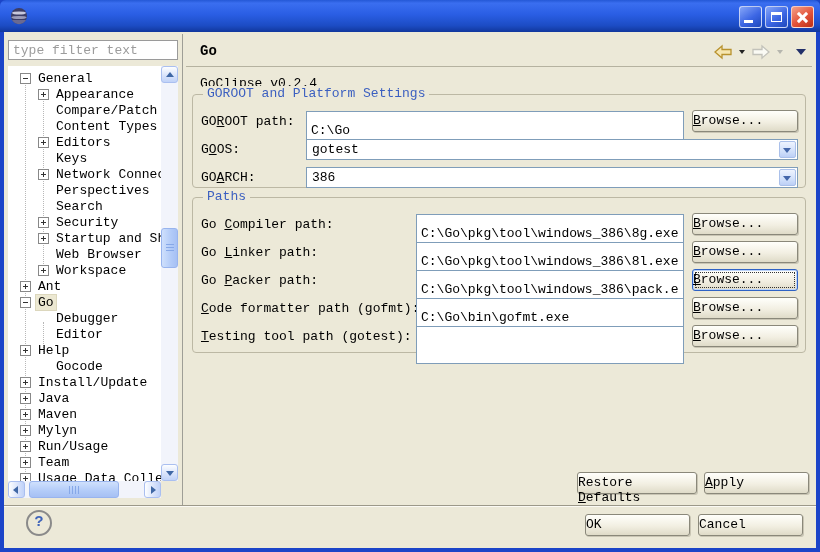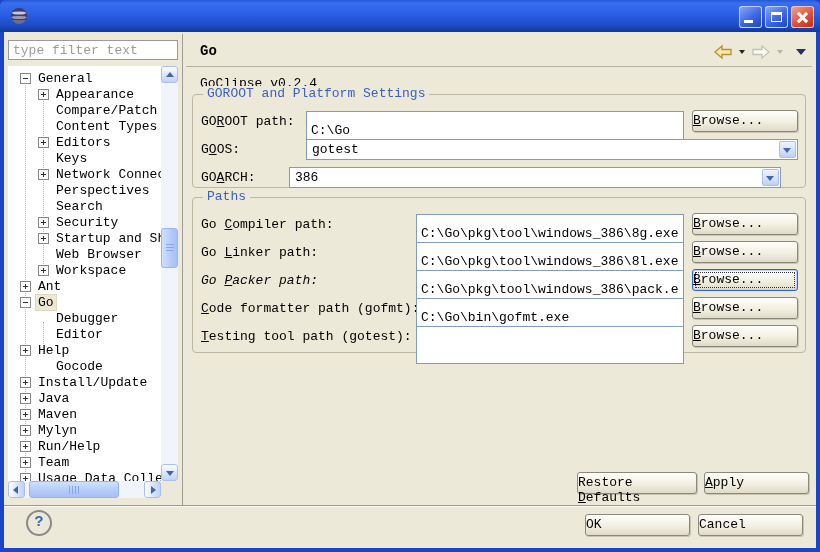--- a/index.html
+++ b/index.html
@@ -168,21 +168,21 @@
           <div class="trow lvl0"><span class="toggle plus"></span><span class="tlabel">Ant</span></div>
           <div class="trow lvl0 sel"><span class="toggle minus"></span><span class="tlabel">Go</span></div>
           <div class="trow lvl1"><span class="tspace"></span><span class="tlabel">Debugger</span></div>
           <div class="trow lvl1"><span class="tspace"></span><span class="tlabel">Editor</span></div>
           <div class="trow lvl0"><span class="toggle plus"></span><span class="tlabel">Help</span></div>
           <div class="trow lvl1"><span class="tspace"></span><span class="tlabel">Gocode</span></div>
           <div class="trow lvl0"><span class="toggle plus"></span><span class="tlabel">Install/Update</span></div>
           <div class="trow lvl0"><span class="toggle plus"></span><span class="tlabel">Java</span></div>
           <div class="trow lvl0"><span class="toggle plus"></span><span class="tlabel">Maven</span></div>
           <div class="trow lvl0"><span class="toggle plus"></span><span class="tlabel">Mylyn</span></div>
-          <div class="trow lvl0"><span class="toggle plus"></span><span class="tlabel">Run/Help</span></div>
+          <div class="trow lvl0"><span class="toggle plus"></span><span class="tlabel">Run/Usage</span></div>
           <div class="trow lvl0"><span class="toggle plus"></span><span class="tlabel">Team</span></div>
           <div class="trow lvl0"><span class="toggle plus"></span><span class="tlabel">Usage Data Collect</span></div>
         </div>
 
       <div class="vsb">
         <div class="sb-btn" style="left:0; top:0;">
             <span class="arr up"></span>
           </div>
         <div class="vthumb">
             <span class="grip-v"></span>
@@ -232,38 +232,38 @@
         <input class="tinput" style="left: 113px; top: 16px; width: 378px;" value="C:\Go">
         <div class="btn" style="left:499px; top:15px; width:106px; height:22px;"><span></span><span class="u">B</span><span>rowse...</span></div>
 
         <span class="flabel" style="top:47px;"><span>G</span><span class="u">O</span><span>OS:</span></span>
         <div class="combo" style="left:113px; top:44px; width:492px;">
           <span class="combo-val">gotest</span>
           <span class="combo-arrow"></span>
         </div>
 
         <span class="flabel" style="top:75px;"><span>GO</span><span class="u">A</span><span>RCH:</span></span>
-        <div class="combo" style="left:96px; top:72px; width:492px;">
+        <div class="combo" style="left:113px; top:72px; width:492px;">
           <span class="combo-val">386</span>
           <span class="combo-arrow"></span>
         </div>
       </div>
 
       <div class="group g2">
         <span class="group-title">Paths</span>
 
         <span class="flabel" style="top:19px;"><span>Go </span><span class="u">C</span><span>ompiler path:</span></span>
         <input class="tinput" style="left: 223px; top: 16px; width: 268px;" value="C:\Go\pkg\tool\windows_386\8g.exe">
         <div class="btn" style="left:499px; top:15px; width:106px; height:22px;"><span></span><span class="u">B</span><span>rowse...</span></div>
 
         <span class="flabel" style="top:47px;"><span>Go </span><span class="u">L</span><span>inker path:</span></span>
         <input class="tinput" style="left: 223px; top: 44px; width: 268px;" value="C:\Go\pkg\tool\windows_386\8l.exe">
         <div class="btn" style="left:499px; top:43px; width:106px; height:22px;"><span></span><span class="u">B</span><span>rowse...</span></div>
 
-        <span class="flabel" style="top:75px;font-style:italic;"><span>Go </span><span class="u">P</span><span>acker path:</span></span>
+        <span class="flabel" style="top:75px;"><span>Go </span><span class="u">P</span><span>acker path:</span></span>
         <input class="tinput" style="left: 223px; top: 72px; width: 268px;" value="C:\Go\pkg\tool\windows_386\pack.exe">
         <div class="btn focused" style="left:499px; top:71px; width:106px; height:22px;"><span></span><span class="u">B</span><span>rowse...</span></div>
 
         <span class="flabel" style="top:103px;"><span></span><span class="u">C</span><span>ode formatter path (gofmt):</span></span>
         <input class="tinput" style="left: 223px; top: 100px; width: 268px;" value="C:\Go\bin\gofmt.exe">
         <div class="btn" style="left:499px; top:99px; width:106px; height:22px;"><span></span><span class="u">B</span><span>rowse...</span></div>
 
         <span class="flabel" style="top:131px;"><span></span><span class="u">T</span><span>esting tool path (gotest):</span></span>
         <input class="tinput" style="left: 223px; top: 128px; width: 268px;" value="">
         <div class="btn" style="left:499px; top:127px; width:106px; height:22px;"><span></span><span class="u">B</span><span>rowse...</span></div>

